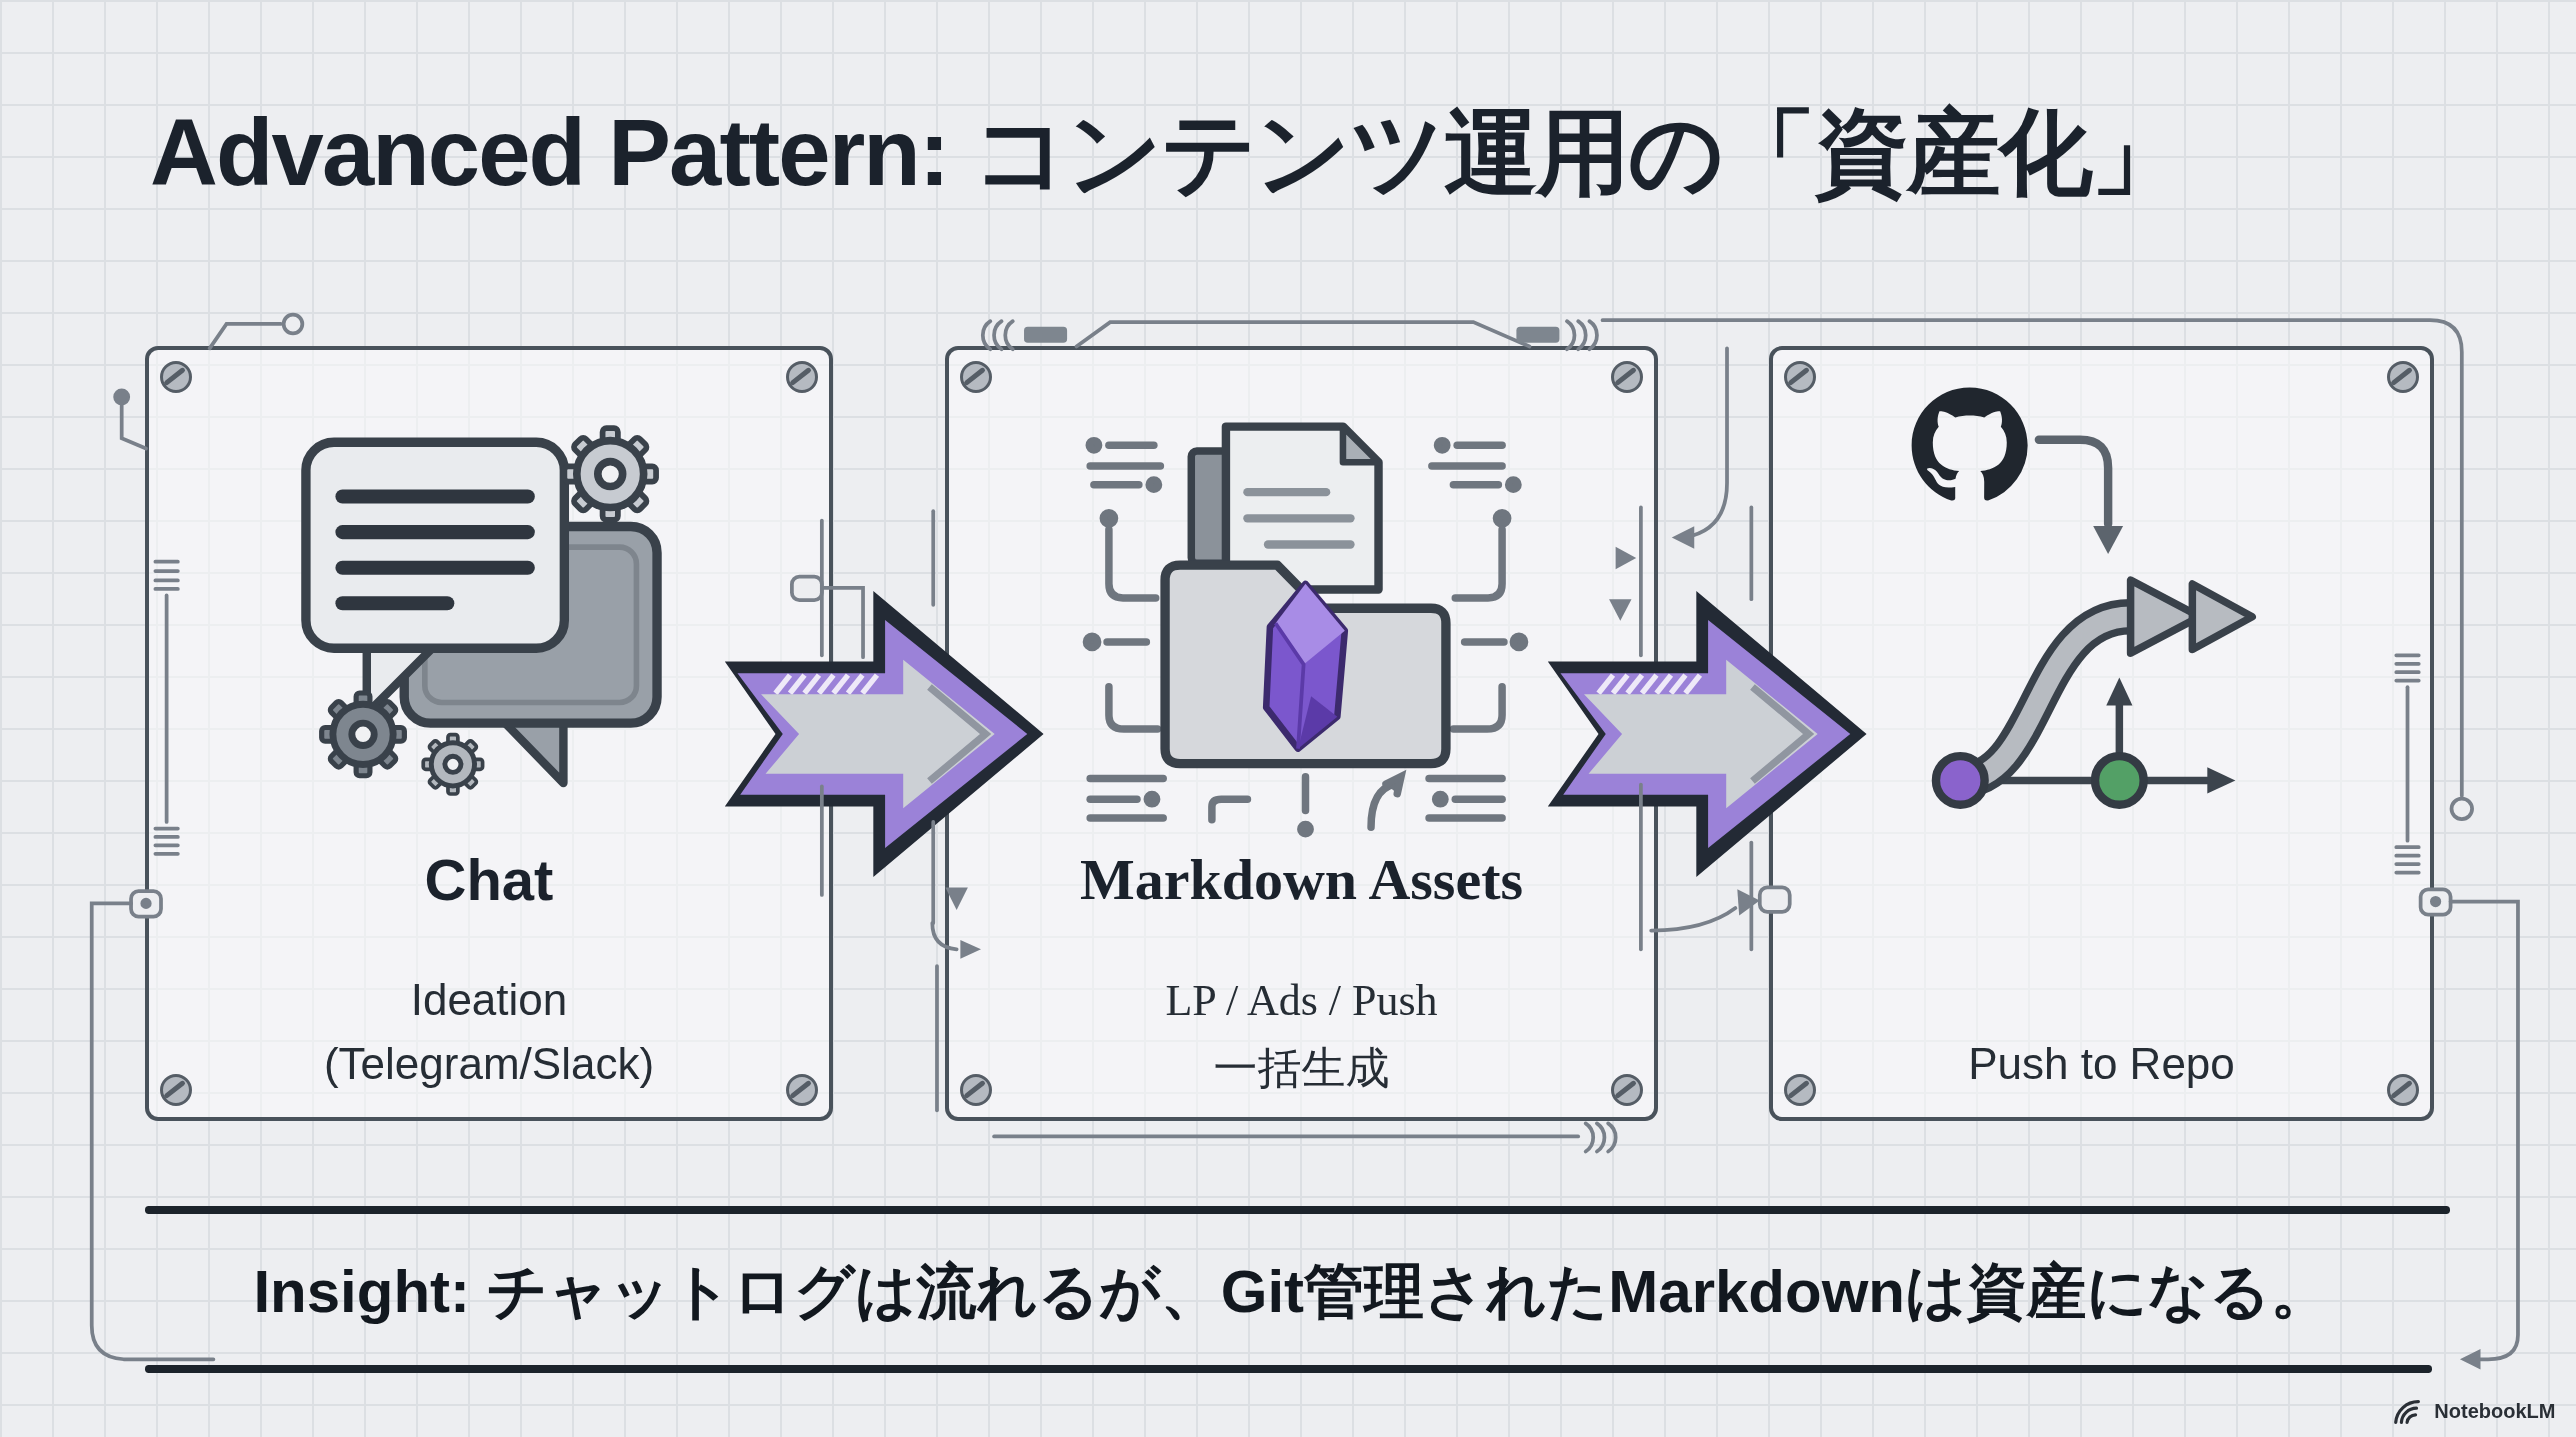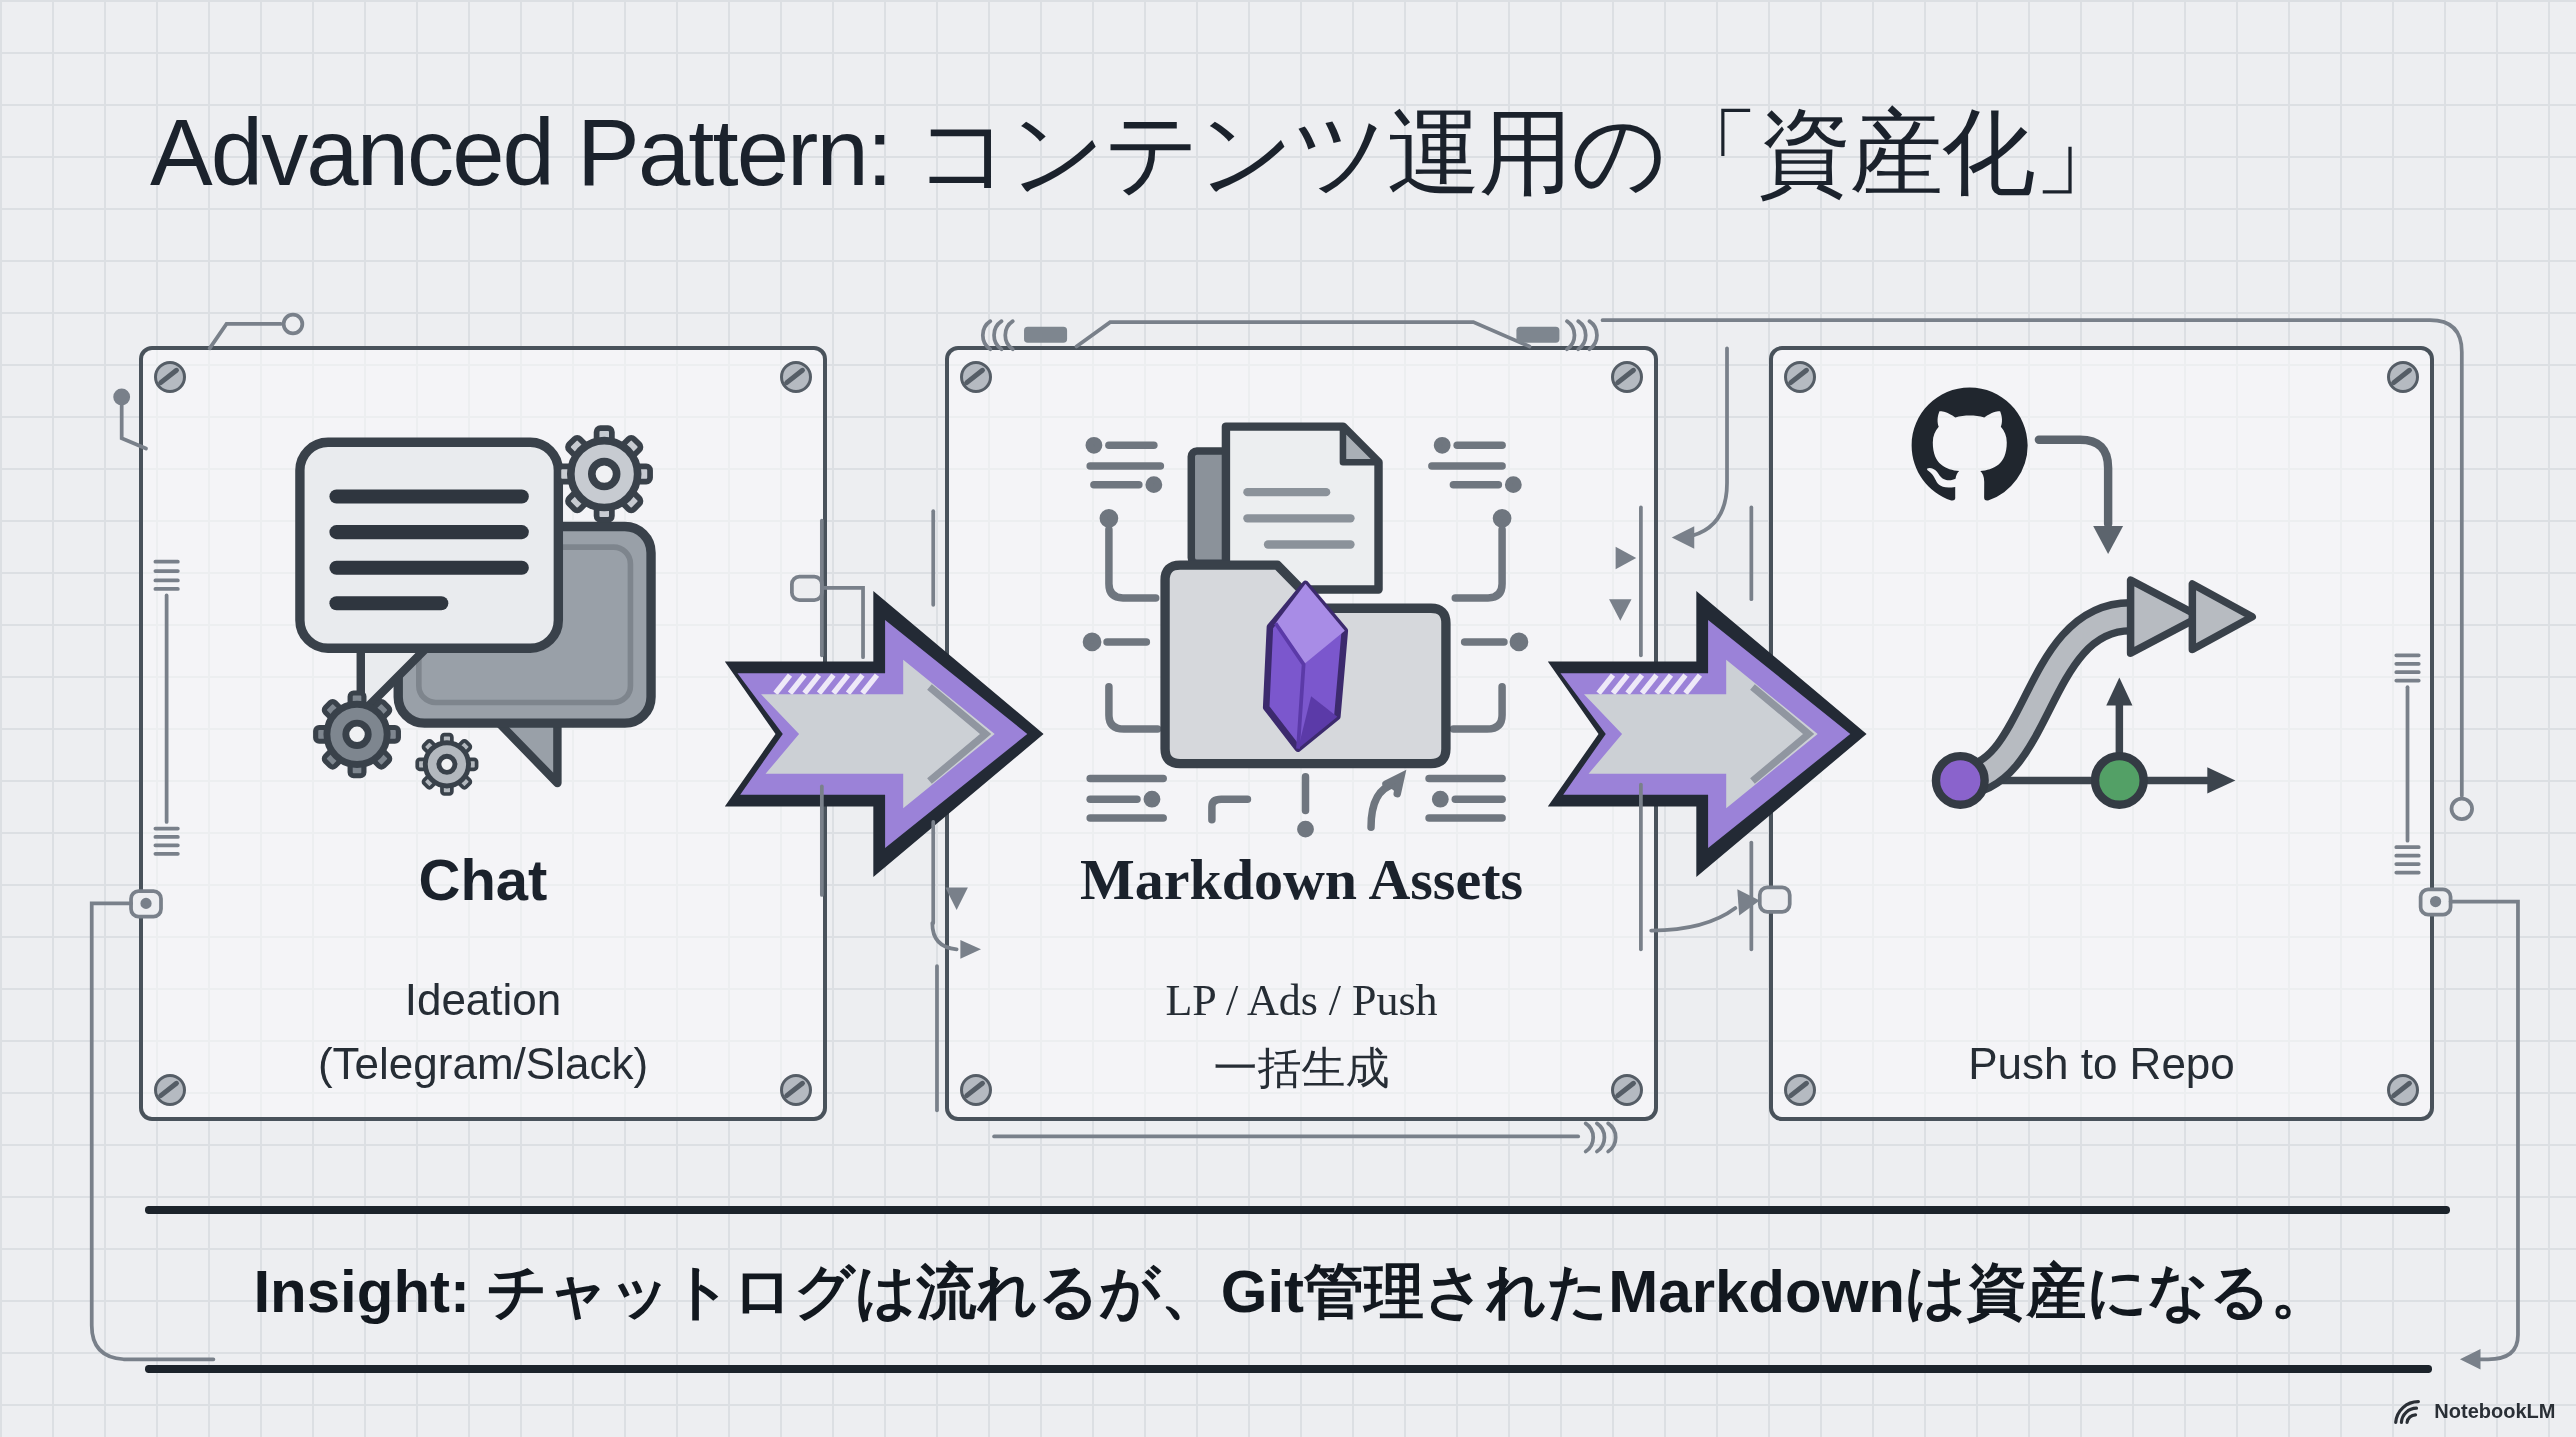--- a/index.html
+++ b/index.html
@@ -2,25 +2,25 @@
 <html style="font-size:15px"><head>
 <meta charset="utf-8">
 <style>
   html,body{margin:0;padding:0;}
   body{font-family:"Liberation Sans","DejaVu Sans",sans-serif;color:#1d242e;}
   .canvas{position:relative;width:2576px;height:1438px;overflow:hidden;
     background-color:#edeef1;
     background-image:linear-gradient(#dcdfe3 1.9px,transparent 1.9px),
                      linear-gradient(90deg,#dcdfe3 1.9px,transparent 1.9px);
     background-size:52px 52px;}
-  .title{position:absolute;left:150px;top:90px;font-size:94px;font-weight:400;
+  .title{position:absolute;left:150px;top:90px;font-size:94px;font-weight:700;
     letter-spacing:-1.9px;color:#1b222c;white-space:nowrap;}
   .panel{position:absolute;top:346px;height:775px;border:4.7px solid #49525b;border-radius:13px;
     background:rgba(249,250,252,0.55);box-sizing:border-box;}
-  #panel-chat{left:139px;width:688px;}
+  #panel-chat{left:145px;width:688px;}
   #panel-markdown{left:945px;width:713px;font-family:Liberation Serif, serif;}
   #panel-git{left:1769px;width:665px;}
   .screw{position:absolute;width:32px;height:32px;border-radius:50%;
     background:#b5bac1;border:3.7px solid #555d66;box-sizing:border-box;}
   .screw::after{content:"";position:absolute;left:-0.9px;top:10.3px;width:25px;height:4.7px;
     background:#555d66;border-radius:2.8px;transform:rotate(-38deg);}
   .screw.tl{left:11.2px;top:11.2px}.screw.tr{right:11.2px;top:11.2px}
   .screw.bl{left:11.2px;bottom:11.2px}.screw.br{right:11.2px;bottom:11.2px}
   .p-title{position:absolute;top:496px;left:0;width:100%;text-align:center;
     font-size:58px;font-weight:700;color:#1b222c;}

